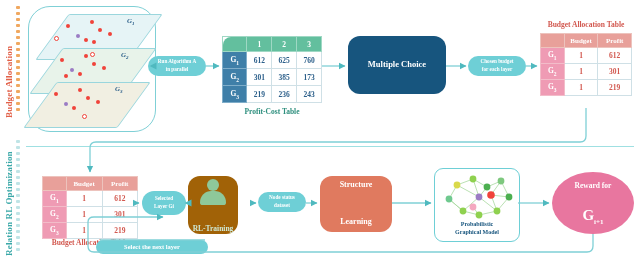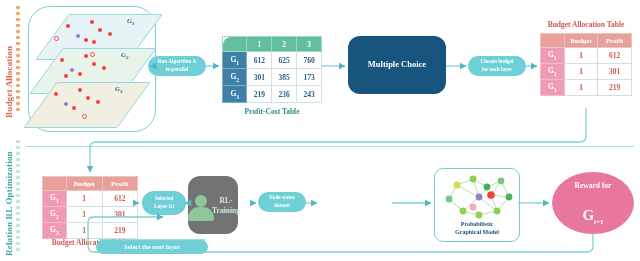--- a/index.html
+++ b/index.html
@@ -42,26 +42,26 @@
   .node.purple{background:#9b7cc4;}
   .node.hollow{background:#fff;border:1.2px solid #f0433a;width:3px;height:3px;}
   #layers svg{position:absolute;left:0;top:0;}
 
   
   .pill{position:absolute;background:#6ecfd6;color:#ffffff;border-radius:20px;
         display:flex;flex-direction:column;align-items:center;justify-content:center;
         font-size:5.2px;font-weight:bold;line-height:1.5;text-align:center;}
 
   
-  .rbox{position:absolute;border-radius:12px;display:flex;flex-direction:row;
+  .rbox{position:absolute;border-radius:12px;display:flex;flex-direction:column;
         align-items:center;justify-content:center;text-align:center;
         color:#fff;font-weight:bold;line-height:1.35;gap:26px;}
   #mckp{left:348px;top:36px;width:98px;height:58px;background:#17557e;font-size:8.5px;}
   #structure{left:320px;top:176px;width:72px;height:56px;background:#e07a5f;font-size:8px;}
-  #rl-train{left:188px;top:176px;width:50px;height:58px;background:#737373;
+  #rl-train{left:188px;top:176px;width:50px;height:58px;background:#a16207;
             border-radius:12px;}
   #rl-train .rl-caption{font-size:7.5px;color:#cfe9d6;margin-top:2px;}
 
   
   .person{position:relative;width:30px;height:24px;margin-top:3px;}
   .person .head{position:absolute;left:9px;top:0;width:12px;height:12px;
         border-radius:50%;background:#8ec89a;}
   .person .body{position:absolute;left:2px;top:12px;width:26px;height:14px;
         border-radius:13px 13px 3px 3px;background:#8ec89a;}
 
@@ -332,20 +332,24 @@
         <div class="body"></div>
     </div>
     <div class="rl-caption">RL-Training</div>
   </div>
 
   <div class="pill" id="pill-node" style="left:258px;top:192px;width:48px;height:20px;">
     <span>Node status</span>
     <span>dataset</span>
   </div>
 
+  <div class="rbox" id="structure">
+    <span>Structure</span>
+    <span>Learning</span>
+  </div>
 
   <div id="pgm">
     <svg width="84" height="56">
       <g stroke="#a8d9a0" stroke-width="0.8" fill="none">
         <path d="M14 30 L22 16 L38 10 L52 18 L66 12 L74 28 L62 42 L44 46 L28 42 Z"></path>
         <path d="M38 10 L44 28 M44 28 L52 18 M44 28 L62 42 M44 28 L28 42 M22 16 L44 28
                  M66 12 L56 26 M56 26 L74 28 M56 26 L62 42 M14 30 L28 42 M38 38 L44 46"></path>
       </g>
       <circle cx="22" cy="16" r="3.4" fill="#d9d94a"></circle>
       <circle cx="38" cy="10" r="3.4" fill="#8fd14f"></circle>

